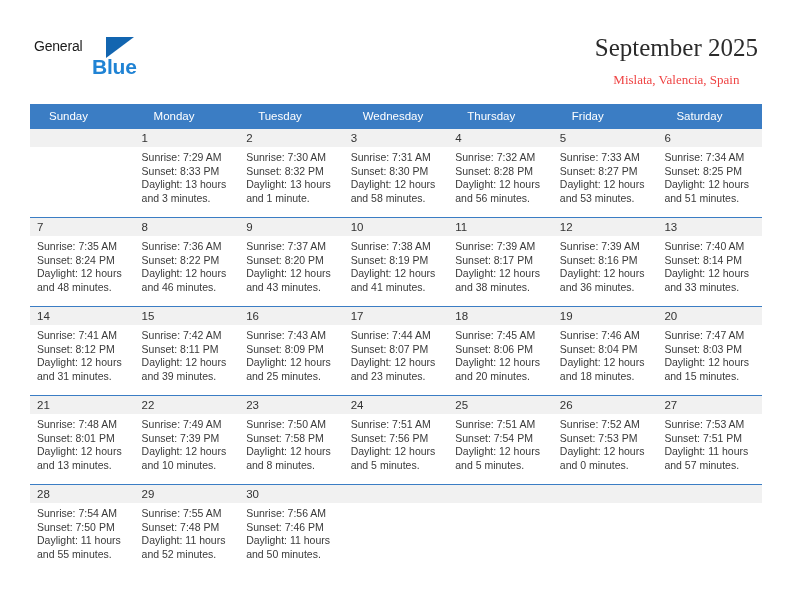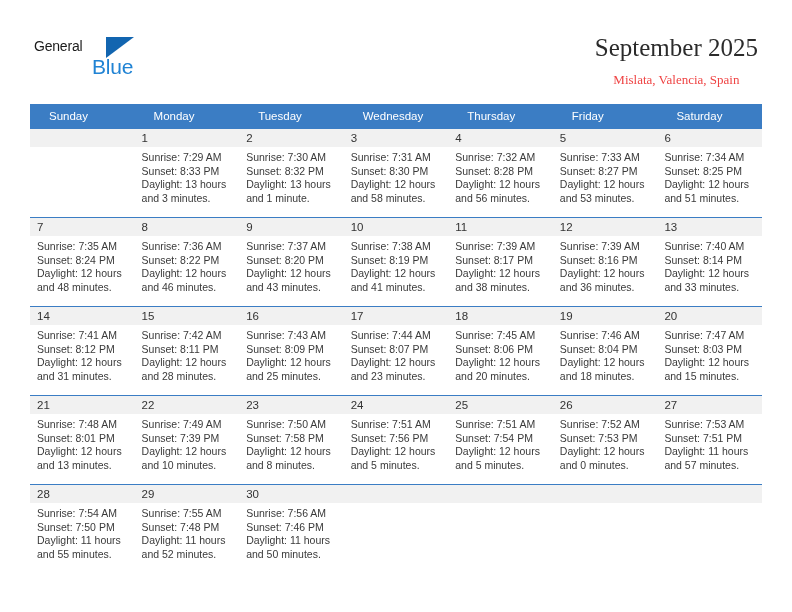--- a/index.html
+++ b/index.html
@@ -55,20 +55,21 @@
     border-bottom: 21px solid transparent;
   }
   .brand-blue {
     position: absolute;
     left: 58px;
     top: 21px;
     font-size: 21px;
     color: #2083d4;
     letter-spacing: -0.2px;
     line-height: 24px;
+    font-weight: bold;
   }
 
   .title-wrap {
     position: absolute;
     right: 0;
     top: 6px;
     text-align: center;
     font-family: Liberation Serif, serif;
   }
   .cal-title {
@@ -340,21 +341,21 @@
               </div>
             </div>
           </td>
           <td>
             <div class="cell">
               <div class="daynum-band">15</div>
               <div class="cell-body">
                 <div>Sunrise: 7:42 AM</div>
                 <div>Sunset: 8:11 PM</div>
                 <div>Daylight: 12 hours</div>
-                <div>and 28 minutes.</div>
+                <div>and 39 minutes.</div>
               </div>
             </div>
           </td>
           <td>
             <div class="cell">
               <div class="daynum-band">16</div>
               <div class="cell-body">
                 <div>Sunrise: 7:43 AM</div>
                 <div>Sunset: 8:09 PM</div>
                 <div>Daylight: 12 hours</div>

